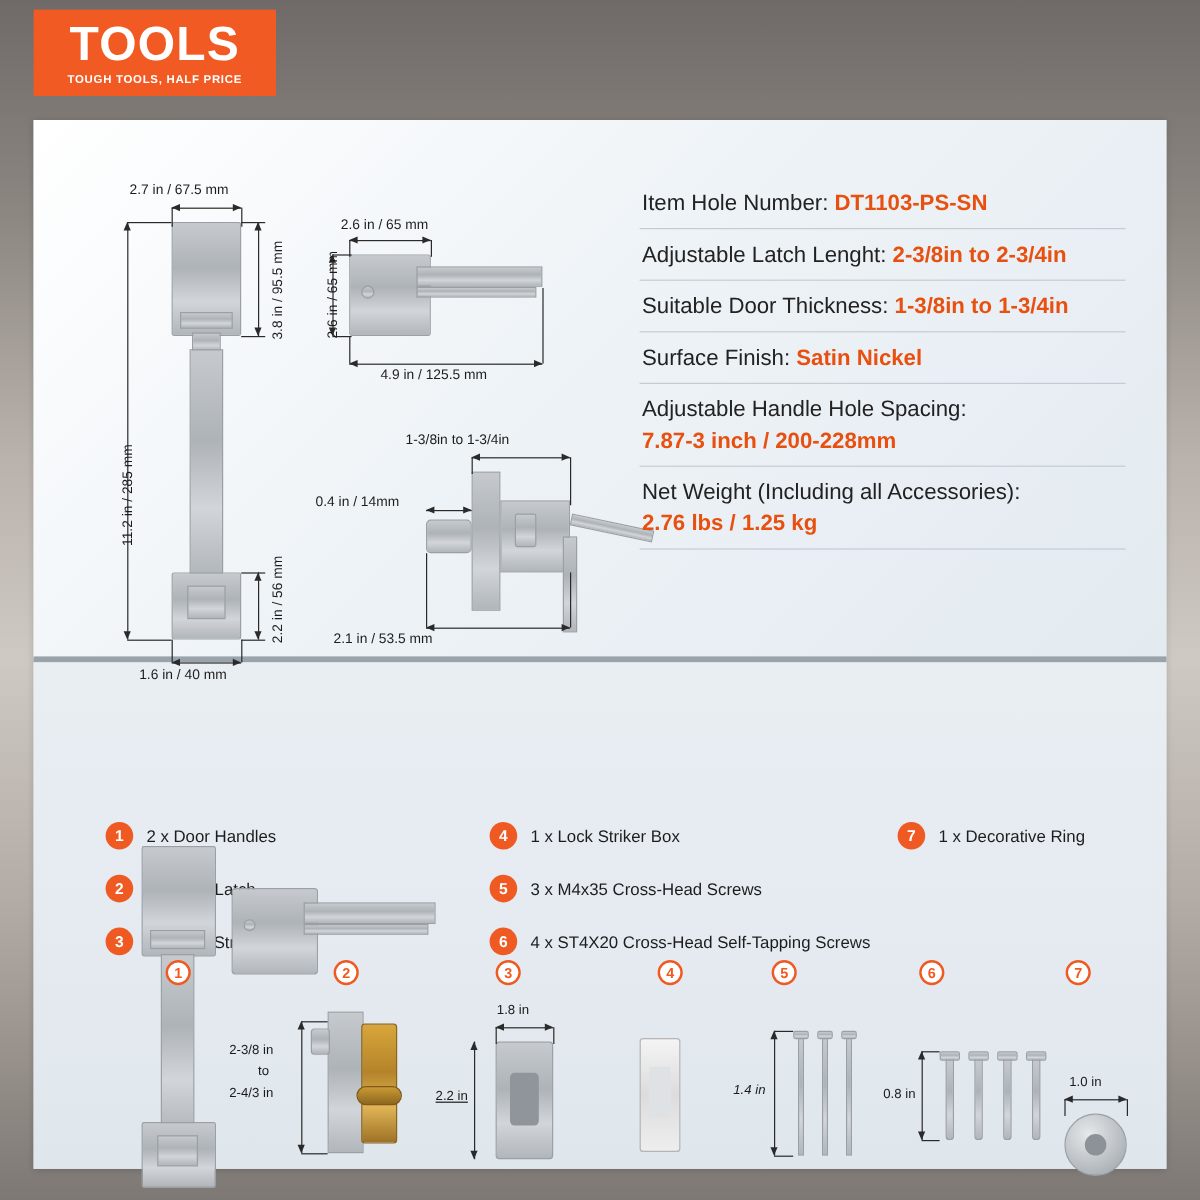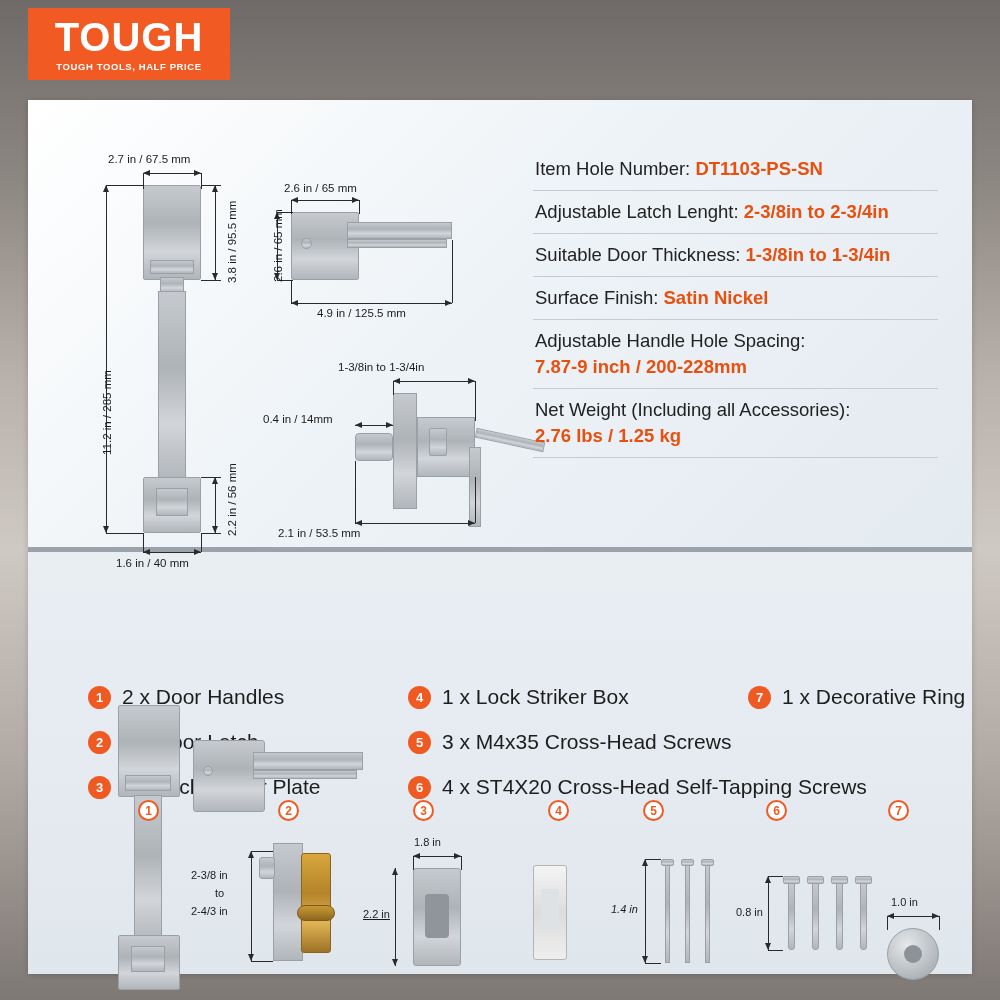--- a/index.html
+++ b/index.html
@@ -86,36 +86,36 @@
   
   .parts { position: absolute; left: 60px; top: 585px; width: 880px; }
   .part-col { position: absolute; }
   .part-item { display: flex; align-items: center; margin-bottom: 21px; }
   .bullet {
     width: 23px; height: 23px; border-radius: 50%;
     background: #ef5a23; color: #fff; font-size: 13px; font-weight: bold;
     display: flex; align-items: center; justify-content: center; flex: none;
     margin-right: 11px;
   }
-  .part-label { font-size: 21px; color: #1d1d1d; white-space: nowrap; }
+  .part-label { font-size: 14px; color: #1d1d1d; white-space: nowrap; }
 
   .callout {
     position: absolute;
     width: 21px; height: 21px; border-radius: 50%;
     border: 2px solid #ef5a23; background: #fff;
     color: #ef5a23; font-size: 12px; font-weight: bold;
     display: flex; align-items: center; justify-content: center;
   }
   .smtxt { position: absolute; font-size: 11px; color: #1c1c1c; white-space: nowrap; }
 </style>
 </head>
 <body>
 
 <div class="logo">
-  <div class="word">TOUGH</div>
+  <div class="word">TOOLS</div>
   <div class="tag">TOUGH TOOLS, HALF PRICE</div>
 </div>
 
 <div class="sheet">
   <div class="sheet-top"></div>
   <div class="divider"></div>
   <div class="sheet-bottom"></div>
 
   <div class="draw" style="left:60px; top:55px; width:180px; height:390px;">
 
@@ -239,21 +239,21 @@
     <div class="spec-row">
       <span>Suitable Door Thickness:</span>
       <span class="spec-val">1-3/8in to 1-3/4in</span>
     </div>
     <div class="spec-row">
       <span>Surface Finish:</span>
       <span class="spec-val">Satin Nickel</span>
     </div>
     <div class="spec-row wrap">
       <span>Adjustable Handle Hole Spacing:</span>
-      <span class="spec-val">7.87-9 inch / 200-228mm</span>
+      <span class="spec-val">7.87-3 inch / 200-228mm</span>
     </div>
     <div class="spec-row wrap">
       <span>Net Weight (Including all Accessories):</span>
       <span class="spec-val">2.76 lbs / 1.25 kg</span>
     </div>
   </div>
 
   <div class="parts">
     <div class="part-col" style="left:0px; top:0px;">
       <div class="part-item">

